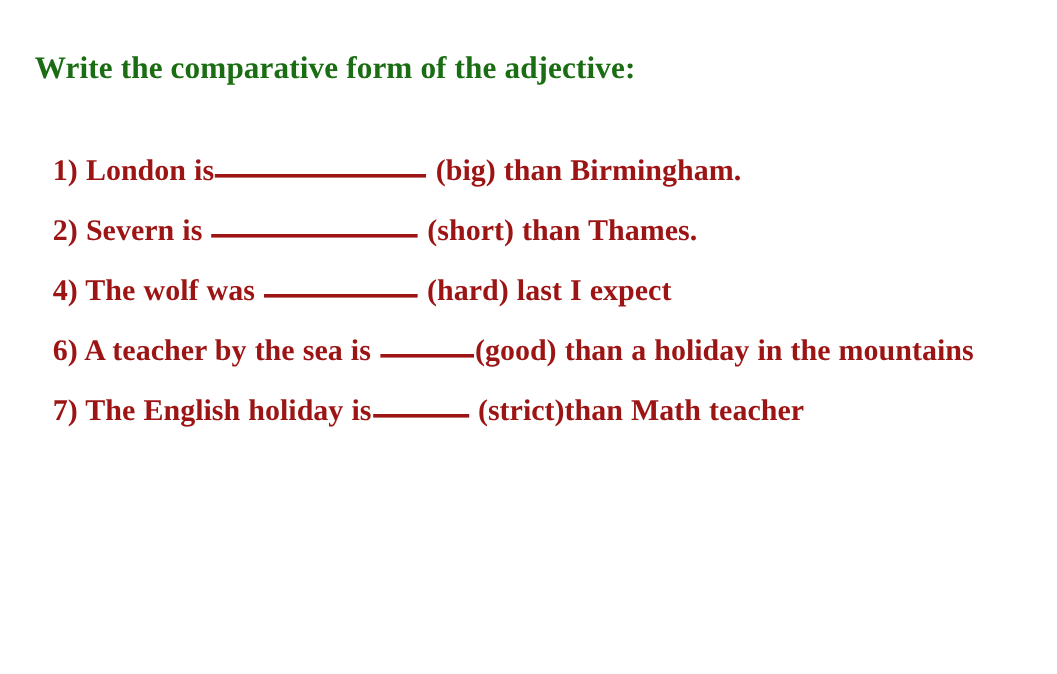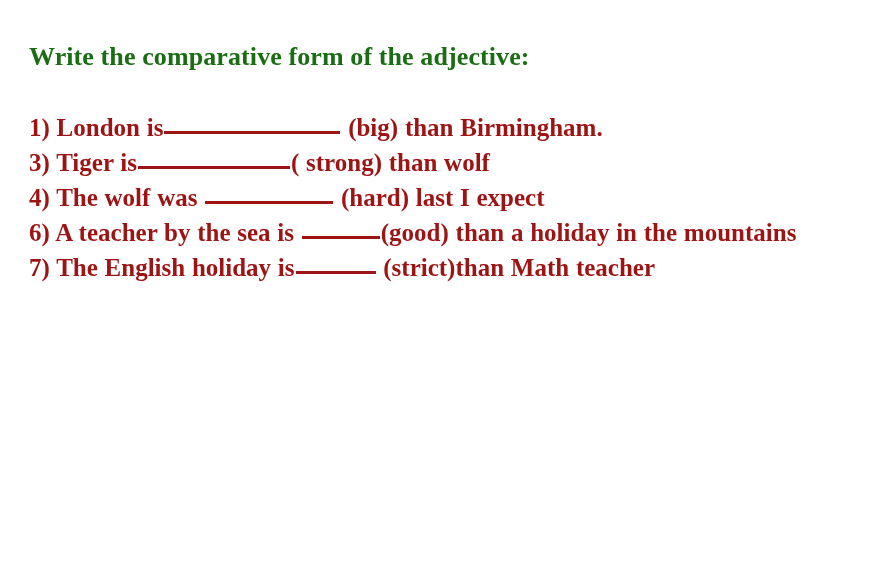--- a/index.html
+++ b/index.html
@@ -41,21 +41,21 @@
   .qlist {
     margin: 0;
     padding: 0;
     list-style: none;
   }
   .qline {
     color: #9c1414;
     font-weight: bold;
     font-size: 25px;
     line-height: 35px;
-    margin: 0;
+    margin: 15px;
     white-space: normal;
     word-spacing: 0.5px;
   }
   .blank {
     display: inline-block;
     border-bottom: 3px solid #9c1414;
     vertical-align: 2px;
     height: 16px;
     margin: 0 1px;
   }
@@ -76,24 +76,24 @@
     <h1 class="title">Write the comparative form of the adjective:</h1>
 
     <div class="spacer"></div>
 
     <ol class="qlist">
 
       <li class="qline">
         <span>1)</span><span> London is</span><span class="blank b-xxl"></span><span> (big) than Birmingham.</span>
       </li>
 
+      <li class="qline">
+        <span>2)</span><span> Severn is </span><span class="blank b-xl"></span><span> (short) than Thames.</span>
+      </li>
 
-      <li class="qline">
-        <span>3)</span><span> Tiger is</span><span class="blank b-l"></span><span>( strong) than wolf</span>
-      </li>
 
       <li class="qline">
         <span>4)</span><span> The wolf was </span><span class="blank b-m"></span><span> (hard) last I expect</span>
       </li>
 
 
       <li class="qline">
         <span>6)</span><span> A teacher by the sea is </span><span class="blank b-xs"></span><span>(good)  than a holiday in the mountains</span>
       </li>
 

